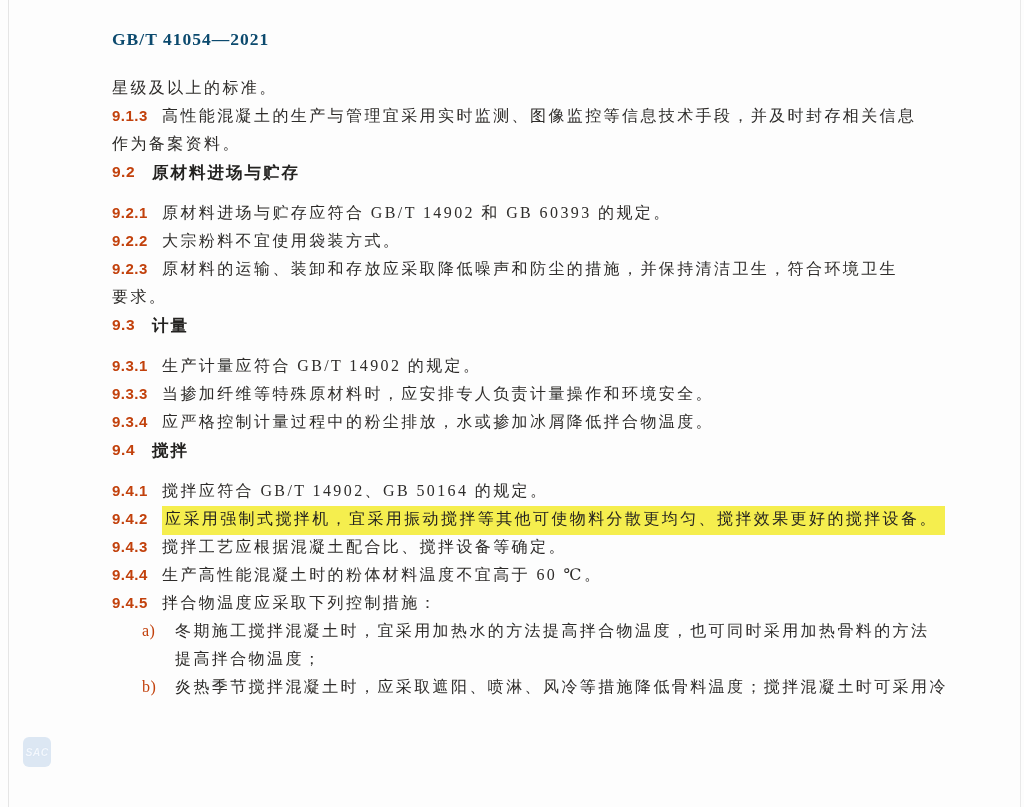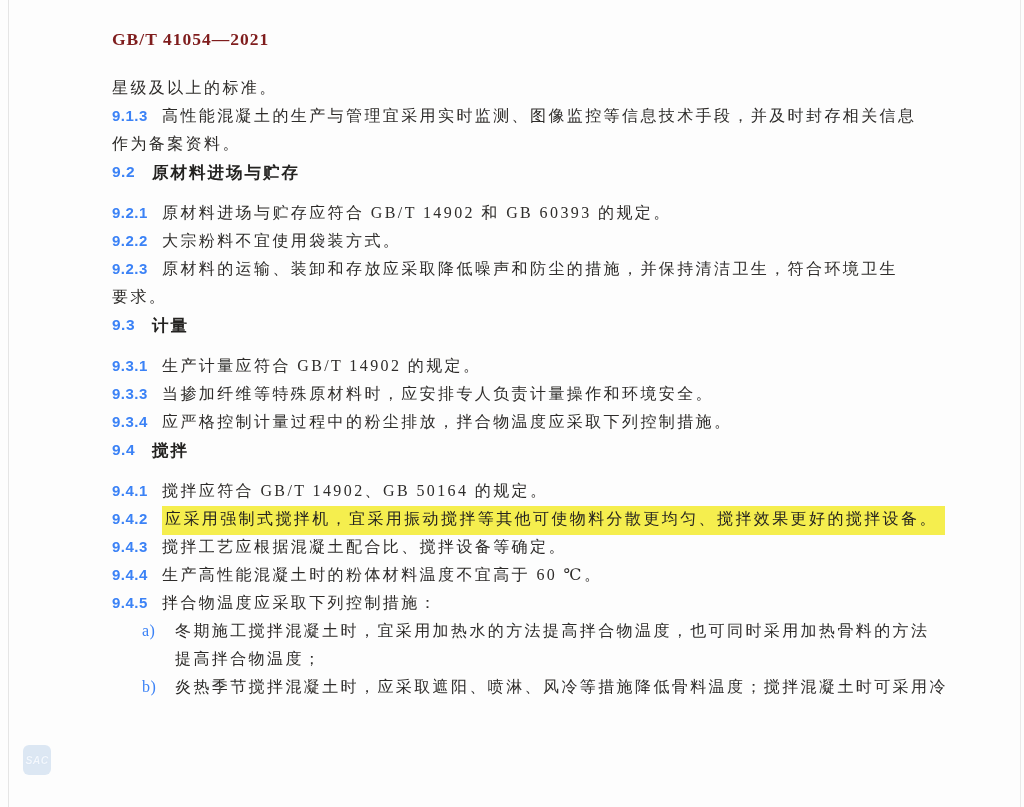--- a/index.html
+++ b/index.html
@@ -23,42 +23,42 @@
   .page-edge.right { left: 1020px; background: #e9e9e9; }
 
   .doc-header {
     position: absolute;
     left: 112px; top: 25px;
     height: 28px; line-height: 28px;
     font-family: "Liberation Serif", "DejaVu Serif", serif;
     font-weight: 700;
     font-size: 17.5px;
     letter-spacing: 1px;
-    color: #7f1d1d;
+    color: #0c4a6e;
     white-space: nowrap;
   }
 
   .content {
     position: absolute;
     left: 112px; top: 74px;
     width: 860px;
   }
   .line {
     height: 28px; line-height: 28px;
     font-size: 16px;
     white-space: nowrap;
   }
   .line .txt { letter-spacing: 2.4px; }
   .line .num {
     display: inline-block;
     font-family: "Liberation Sans", "DejaVu Sans", sans-serif;
     font-weight: 700;
     font-size: 15px;
     letter-spacing: 0.5px;
-    color: #3b82f6;
+    color: #c2410c;
     vertical-align: bottom;
   }
   .line.clause .num { width: 50px; }
   .line.heading {
     margin-bottom: 13px;
     font-family: "Liberation Sans", "DejaVu Sans", sans-serif;
     font-weight: 700;
     font-size: 16.5px;
     color: #232220;
   }
@@ -84,21 +84,20 @@
     background: #dce7f3;
     border-radius: 6px;
     display: flex; align-items: center; justify-content: center;
     font-family: "Liberation Sans", "DejaVu Sans", sans-serif;
     font-weight: 700;
     font-style: italic;
     font-size: 10.5px;
     letter-spacing: 0.3px;
     color: #f4f8fd;
     text-shadow: 0 0 1px #c3d5ea;
-    margin-top: 8px;
   }
 </style>
 </head>
 <body>
 
 <div class="page">
   <div class="page-edge left"></div>
   <div class="page-edge right"></div>
 
   <div class="doc-header">GB/T 41054—2021</div>
@@ -108,21 +107,21 @@
       <div class="line clause"><span class="num">9.1.3</span><span class="txt">高性能混凝土的生产与管理宜采用实时监测、图像监控等信息技术手段，并及时封存相关信息</span></div>
       <div class="line body"><span class="txt">作为备案资料。</span></div>
       <div class="line heading"><span class="num">9.2</span><span class="txt">原材料进场与贮存</span></div>
       <div class="line clause"><span class="num">9.2.1</span><span class="txt">原材料进场与贮存应符合 GB/T 14902 和 GB 60393 的规定。</span></div>
       <div class="line clause"><span class="num">9.2.2</span><span class="txt">大宗粉料不宜使用袋装方式。</span></div>
       <div class="line clause"><span class="num">9.2.3</span><span class="txt">原材料的运输、装卸和存放应采取降低噪声和防尘的措施，并保持清洁卫生，符合环境卫生</span></div>
       <div class="line body"><span class="txt">要求。</span></div>
       <div class="line heading"><span class="num">9.3</span><span class="txt">计量</span></div>
       <div class="line clause"><span class="num">9.3.1</span><span class="txt">生产计量应符合 GB/T 14902 的规定。</span></div>
       <div class="line clause"><span class="num">9.3.3</span><span class="txt">当掺加纤维等特殊原材料时，应安排专人负责计量操作和环境安全。</span></div>
-      <div class="line clause"><span class="num">9.3.4</span><span class="txt">应严格控制计量过程中的粉尘排放，拌合物温度应采取下列控制措施。</span></div>
+      <div class="line clause"><span class="num">9.3.4</span><span class="txt">应严格控制计量过程中的粉尘排放，水或掺加冰屑降低拌合物温度。</span></div>
       <div class="line heading"><span class="num">9.4</span><span class="txt">搅拌</span></div>
       <div class="line clause"><span class="num">9.4.1</span><span class="txt">搅拌应符合 GB/T 14902、GB 50164 的规定。</span></div>
       <div class="line clause"><span class="num">9.4.2</span><span class="txt hl" style="background: rgb(245, 238, 78);">应采用强制式搅拌机，宜采用振动搅拌等其他可使物料分散更均匀、搅拌效果更好的搅拌设备。</span></div>
       <div class="line clause"><span class="num">9.4.3</span><span class="txt">搅拌工艺应根据混凝土配合比、搅拌设备等确定。</span></div>
       <div class="line clause"><span class="num">9.4.4</span><span class="txt">生产高性能混凝土时的粉体材料温度不宜高于 60 ℃。</span></div>
       <div class="line clause"><span class="num">9.4.5</span><span class="txt">拌合物温度应采取下列控制措施：</span></div>
       <div class="line list"><span class="num">a)</span><span class="txt">冬期施工搅拌混凝土时，宜采用加热水的方法提高拌合物温度，也可同时采用加热骨料的方法</span></div>
       <div class="line list-cont"><span class="txt">提高拌合物温度；</span></div>
       <div class="line list"><span class="num">b)</span><span class="txt">炎热季节搅拌混凝土时，应采取遮阳、喷淋、风冷等措施降低骨料温度；搅拌混凝土时可采用冷</span></div>
     </div>

